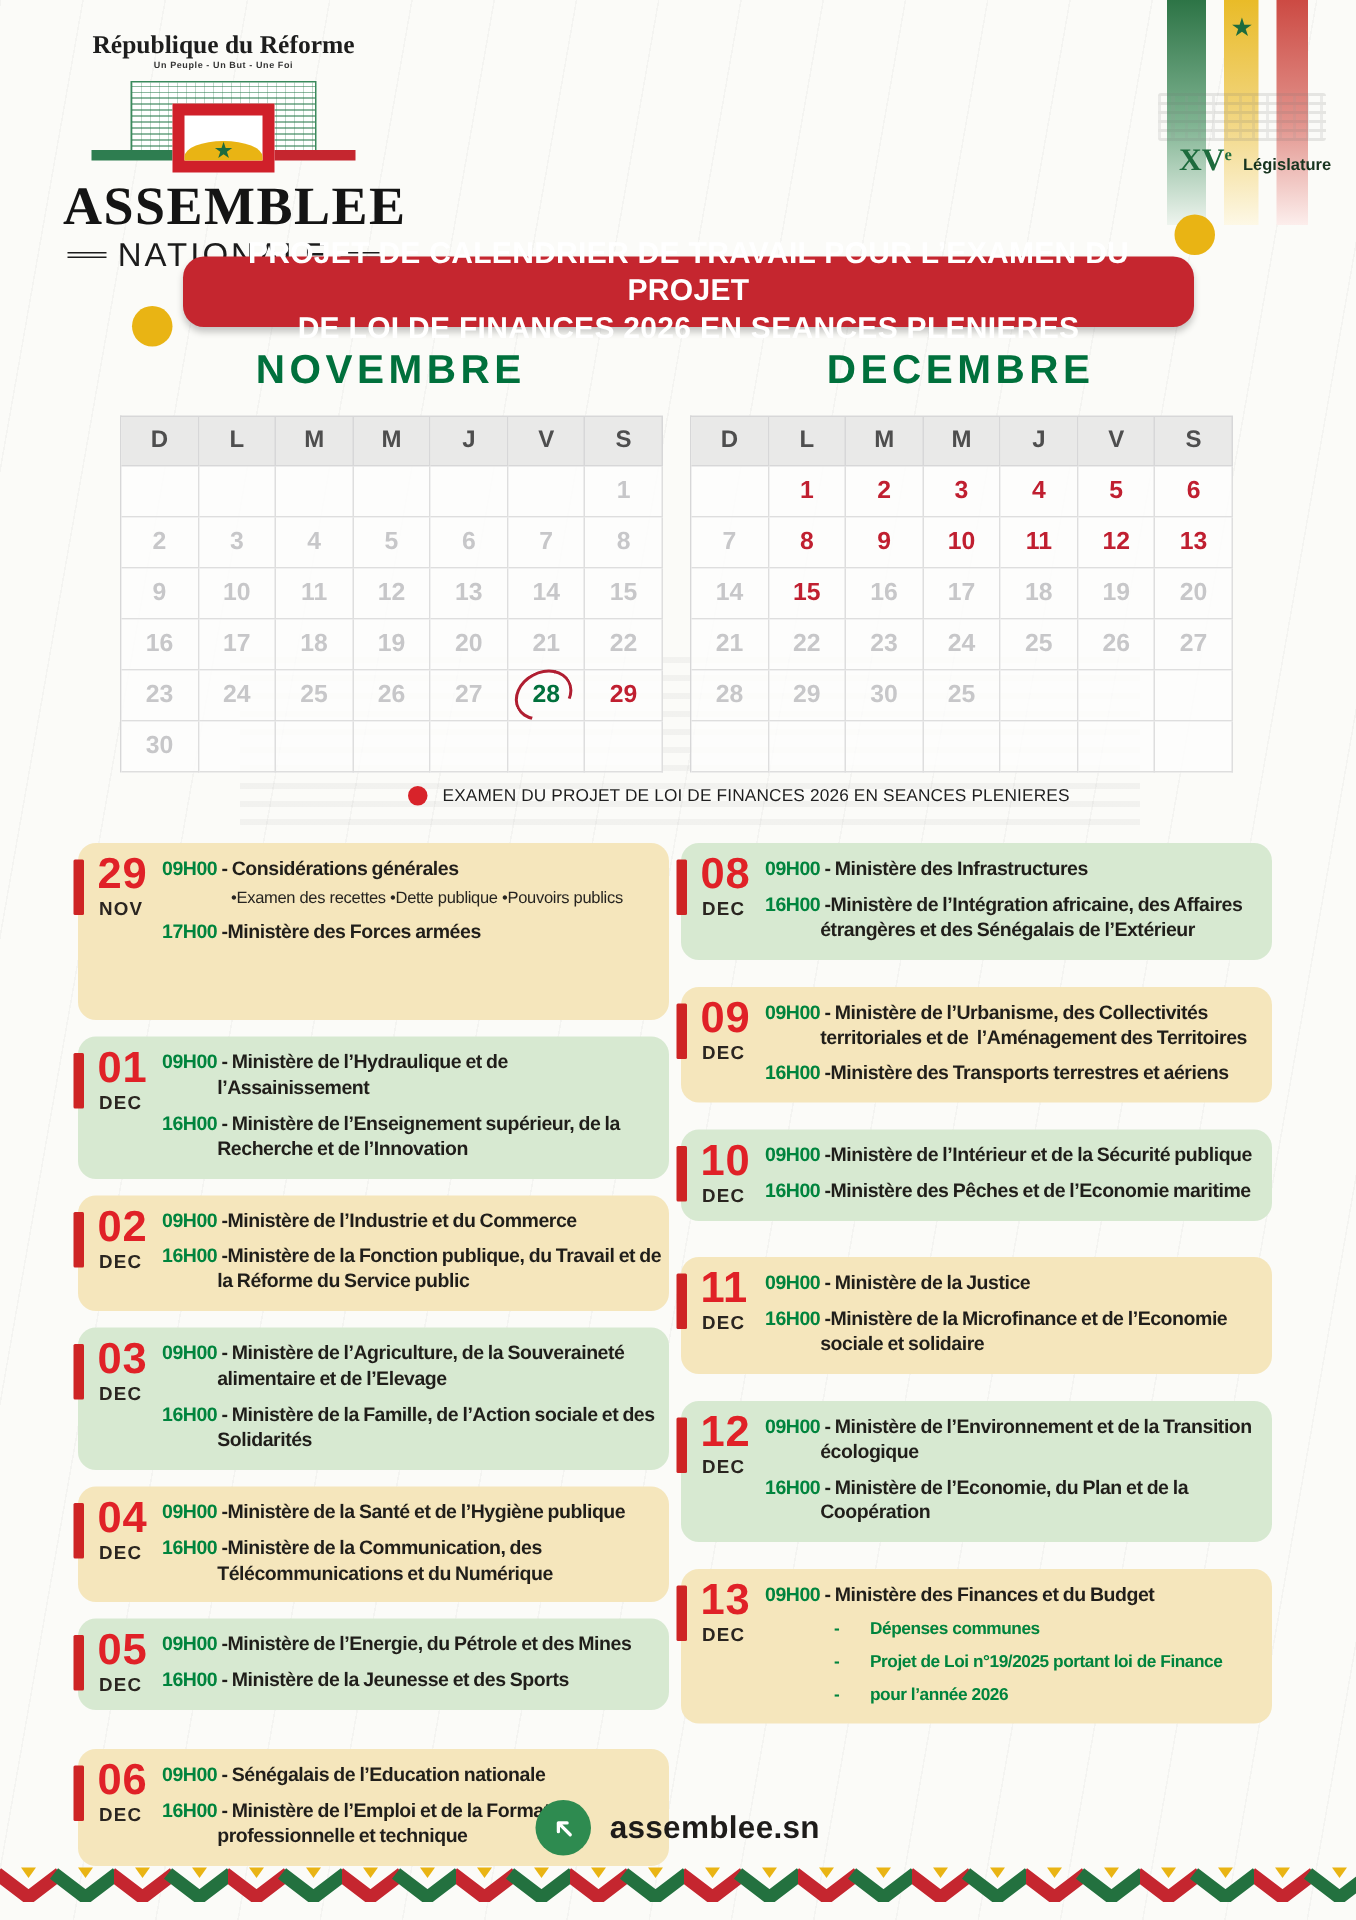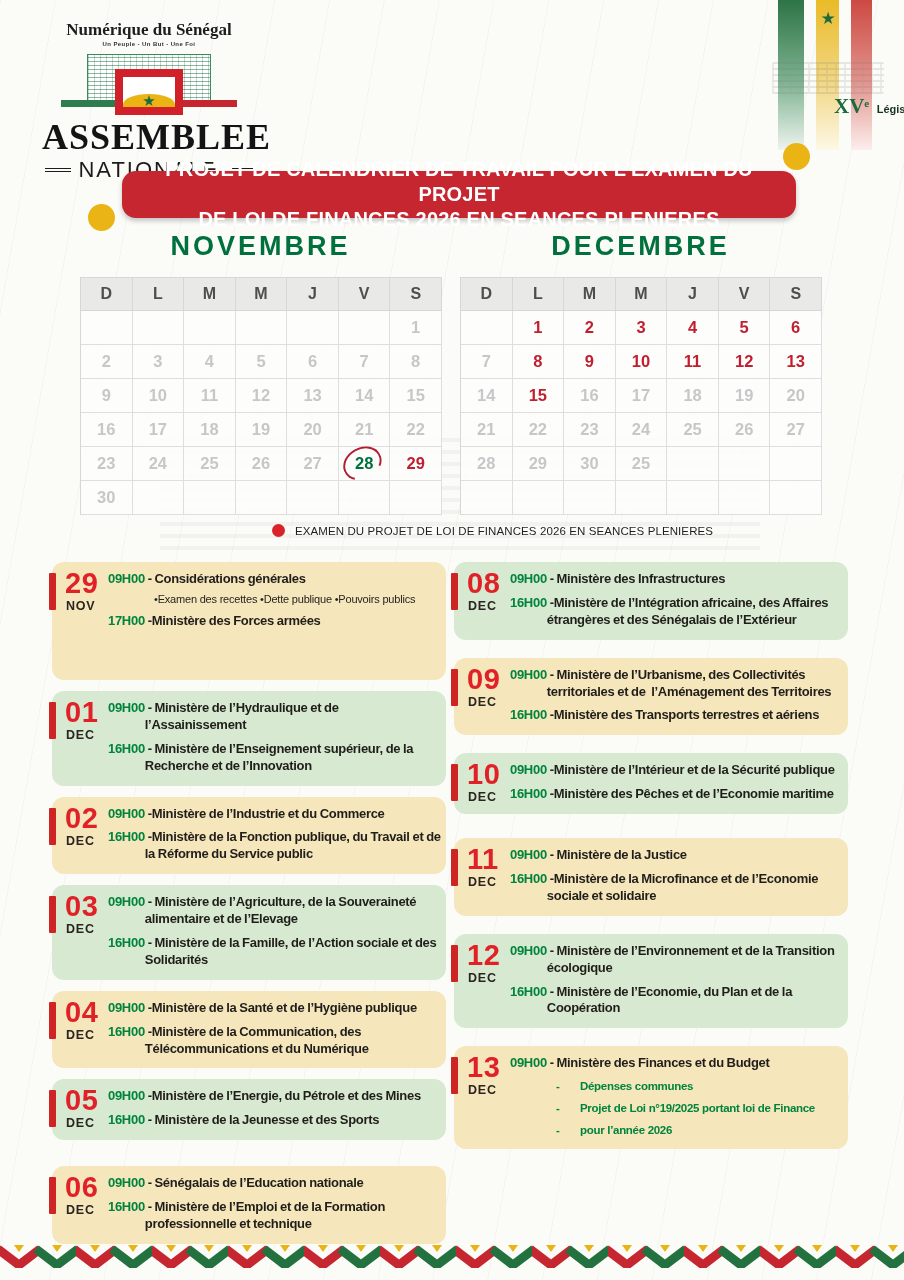--- a/index.html
+++ b/index.html
@@ -31,21 +31,21 @@
   
   .stripe { position:absolute; top:0; height:150px; }
   .stripe.g { left:778px; width:26px; background:linear-gradient(180deg,#2d7446 0%, #7fb391 55%, #eef4ee 100%); }
   .stripe.y { left:816px; width:23px; background:linear-gradient(180deg,#e9bb28 0%, #f2d784 55%, #fdf8e6 100%); }
   .stripe.r { left:851px; width:21px; background:linear-gradient(180deg,#cc4a43 0%, #e2948d 55%, #fceeec 100%); }
   .flagstar { position:absolute; left:817px; top:8px; width:22px; text-align:center; color:#1d6b3d; font-size:17px; }
   .wm-parl { position:absolute; left:772px; top:62px; width:112px; height:32px; opacity:.16;
     background:repeating-linear-gradient(0deg,#777 0 2px, transparent 2px 6px),
                repeating-linear-gradient(90deg,#999 0 2px, transparent 2px 9px); border-radius:2px; }
   .legi { position:absolute; left:786px; top:94px; white-space:nowrap; }
-  .legi .rn { font-family:"Liberation Serif", serif; font-weight:bold; font-size:21px; color:#1d6b3d;margin-left:48px; }
+  .legi .rn { font-family:"Liberation Serif", serif; font-weight:bold; font-size:21px; color:#1d6b3d; }
   .legi .sup { font-family:"Liberation Serif", serif; font-weight:bold; font-size:11px; color:#1d6b3d; vertical-align:super; }
   .legi .lab { font-size:11px; font-weight:bold; color:#17341f; margin-left:3px; }
   
   .banner { position:absolute; left:122px; top:171px; width:674px; height:47px; background:#C5262F;
     border-radius:14px; display:flex; flex-direction:column; justify-content:center; text-align:center;
     color:#fff; font-weight:bold; font-size:20px; line-height:1.25; letter-spacing:.2px; z-index:2;
     box-shadow:0 3px 5px rgba(0,0,0,.22); }
   .ydot { position:absolute; width:27px; height:27px; border-radius:50%; background:#E9B414; }
   .ydot.tr { left:783px; top:143px; z-index:1; }
   .ydot.bl { left:88px; top:204px; z-index:3; }
@@ -100,21 +100,21 @@
     align-items:center; justify-content:center; }
   .fsite { font-size:21px; font-weight:800; color:#1e1c1a; letter-spacing:.2px; }
   .zigzag { position:absolute; left:0; top:1244px; width:904px; height:24px; }
 </style>
 </head>
 <body>
 
 <div class="poster">
 
   <div class="logo">
-    <div class="rep">Numérique du Sénégal</div>
+    <div class="rep">République du Réforme</div>
     <div class="motto">Un Peuple - Un But - Une Foi</div>
     <div class="building">
       <div class="bmain"></div>
       <div class="bbar"></div>
       <div class="bframe">
         <div class="bflag"></div>
         <div class="bstar">★</div>
       </div>
     </div>
     <div class="assemblee">ASSEMBLEE</div>
@@ -481,20 +481,28 @@
             <span>Projet de Loi n°19/2025 portant loi de Finance</span>
           </div>
           <div class="bullet">
             <span class="dash">-</span>
             <span>pour l’année 2026</span>
           </div>
         </div>
       </div>
     </div>
 
+  <div class="footer">
+    <span class="fcircle">
+      <svg width="20" height="20" viewBox="0 0 24 24">
+          <path d="M17 17 L7.5 7.5 M7.5 14.5 V7.5 H14.5" stroke="#ffffff" stroke-width="2.6" fill="none" stroke-linecap="round" stroke-linejoin="round"></path>
+        </svg>
+    </span>
+    <span class="fsite">assemblee.sn</span>
+  </div>
 
   <div class="zigzag">
     <svg width="904" height="24">
       <defs>
         <pattern id="zz" width="76" height="24" patternUnits="userSpaceOnUse">
           <path d="M-2 5 L19 21 L40 5" fill="none" stroke="#C5262F" stroke-width="9"></path>
           <path d="M36 5 L57 21 L78 5" fill="none" stroke="#23713F" stroke-width="9"></path>
           <polygon points="14,1 24,1 19,8" fill="#E9B414"></polygon>
           <polygon points="52,1 62,1 57,8" fill="#E9B414"></polygon>
         </pattern>

